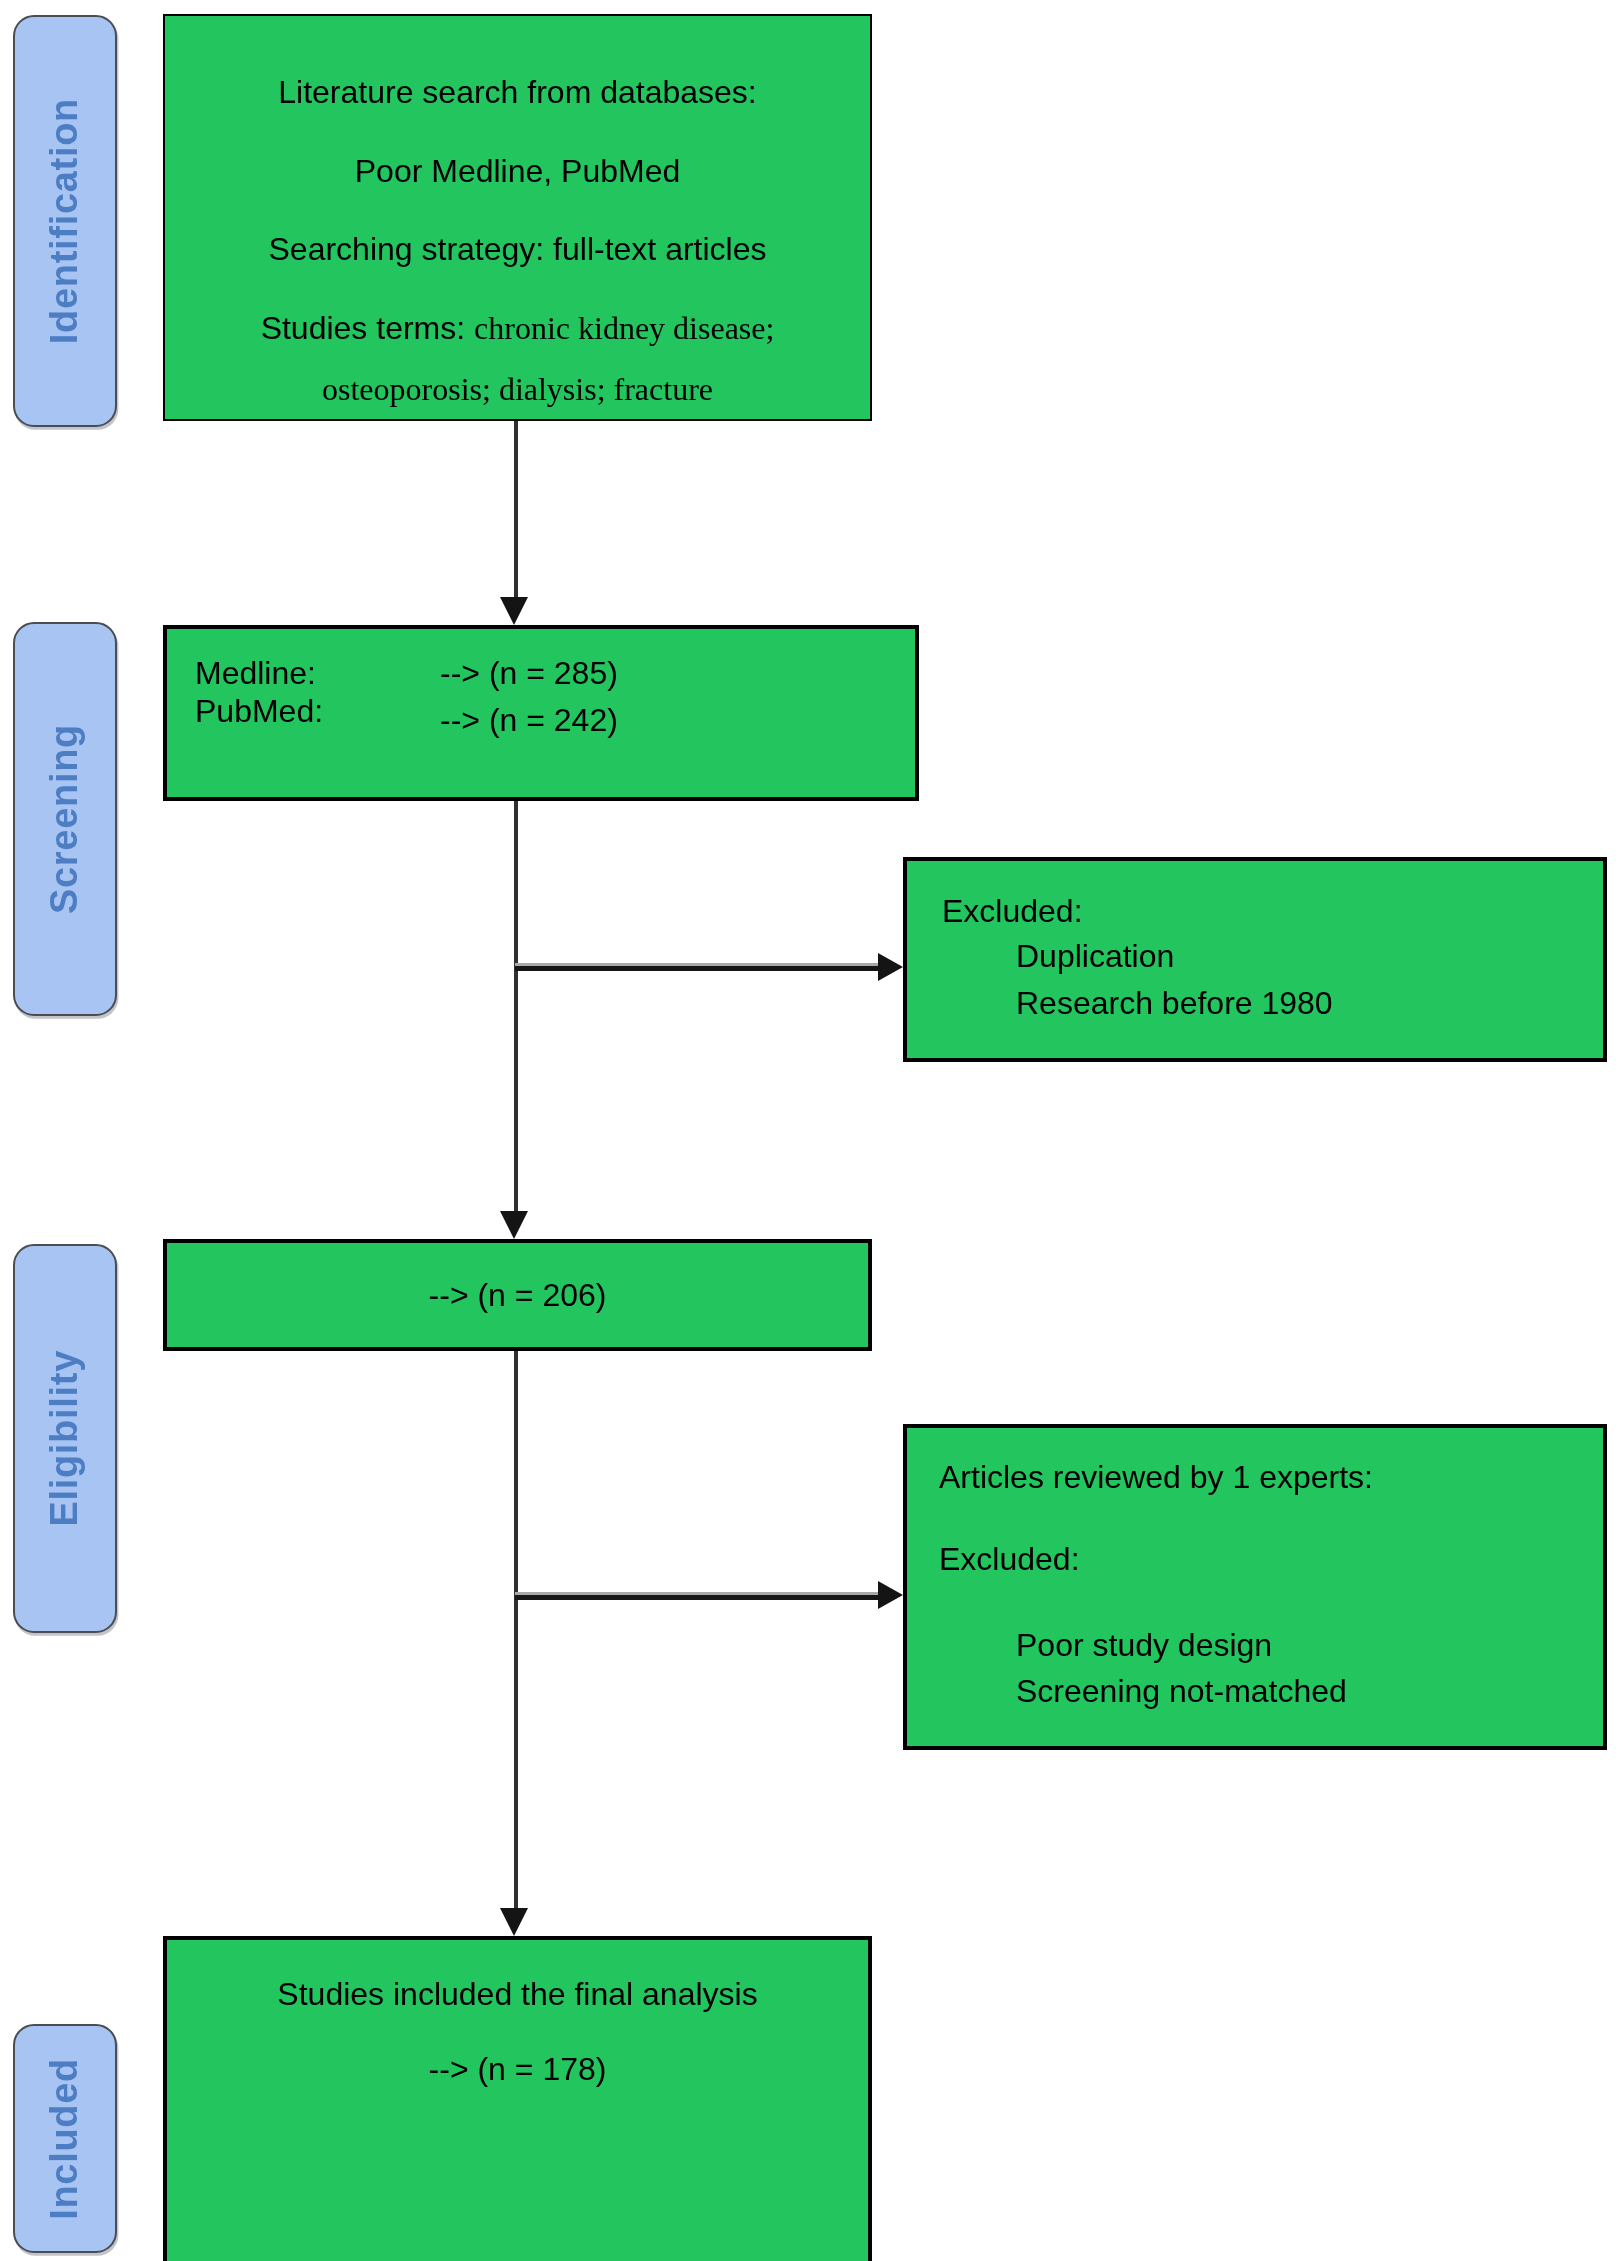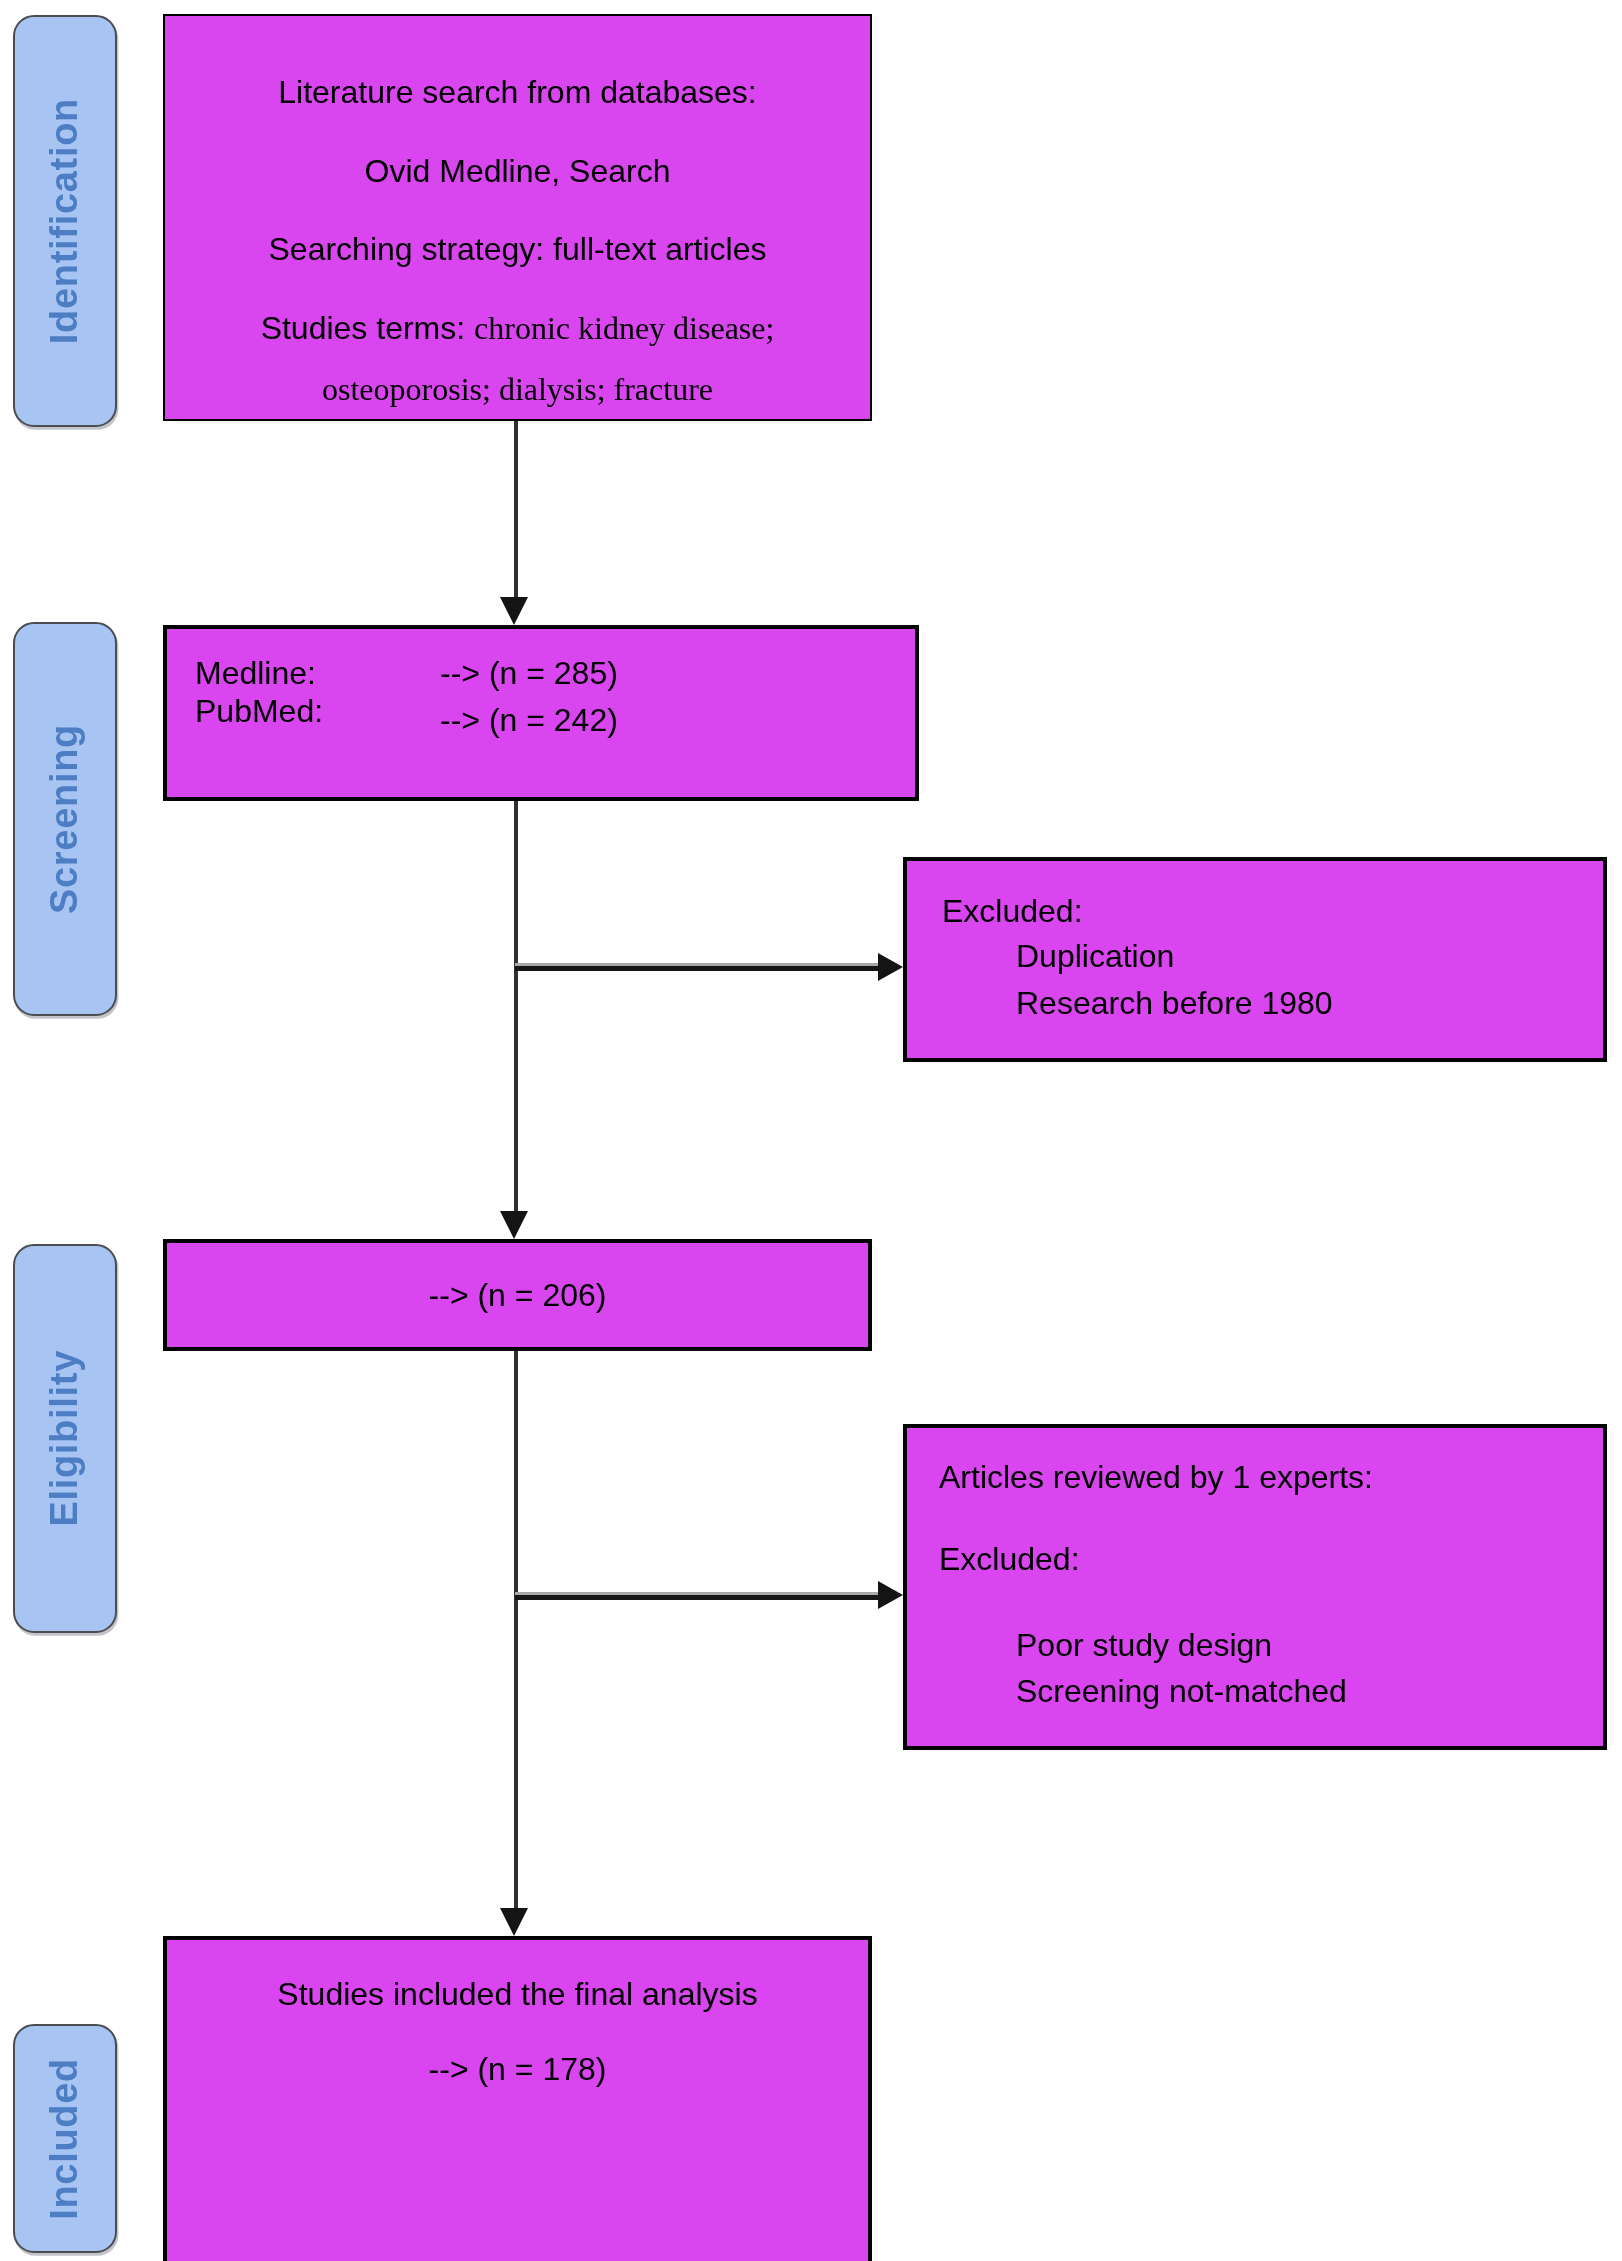--- a/index.html
+++ b/index.html
@@ -24,21 +24,21 @@
   .stage-text{
     writing-mode:vertical-rl;
     transform:rotate(180deg);
     font-size:38px;font-weight:bold;
     color:var(--stage-text,#4D7EC3);
     letter-spacing:0.7px;
     white-space:nowrap;
   }
   
   .fbox{
-    position:absolute;background:#d946ef;border:4.2px solid var(--box-border,#000);
+    position:absolute;background:#22c55e;border:4.2px solid var(--box-border,#000);
     box-sizing:border-box;
   }
   .txt{
     position:absolute;font-size:32px;line-height:39px;white-space:nowrap;
   }
   .center{left:0;right:0;text-align:center;}
   .serif{font-family:"Liberation Serif",serif;}
   
   .vline{position:absolute;width:3.5px;background:var(--line,#303030);}
   .hline{
@@ -69,21 +69,21 @@
   </div>
   <div class="stage" style="top:1244px;height:389px;">
     <span class="stage-text">Eligibility</span>
   </div>
   <div class="stage" style="top:2024px;height:229px;">
     <span class="stage-text">Included</span>
   </div>
 
   <div class="fbox" style="left:163px;top:14px;width:709px;height:407px;border-width:2.8px;">
     <div class="txt center" style="top:57px;">Literature search from databases:</div>
-    <div class="txt center" style="top:136px;">Ovid Medline, Search</div>
+    <div class="txt center" style="top:136px;">Poor Medline, PubMed</div>
     <div class="txt center" style="top:214px;">Searching strategy: full-text articles</div>
     <div class="txt center" style="top:293px;"><span>Studies terms: </span><span class="serif">chronic kidney disease;</span></div>
     <div class="txt center serif" style="top:354px;">osteoporosis; dialysis; fracture</div>
   </div>
 
   <div class="vline" style="left:514px;top:421px;height:179px;"></div>
   <div class="ah-down" style="left:500px;top:597px;"></div>
 
   <div class="fbox" style="left:163px;top:625px;width:756px;height:176px;border-width:4.9px;">
     <div class="txt" style="left:28px;top:25px;">Medline:</div>

